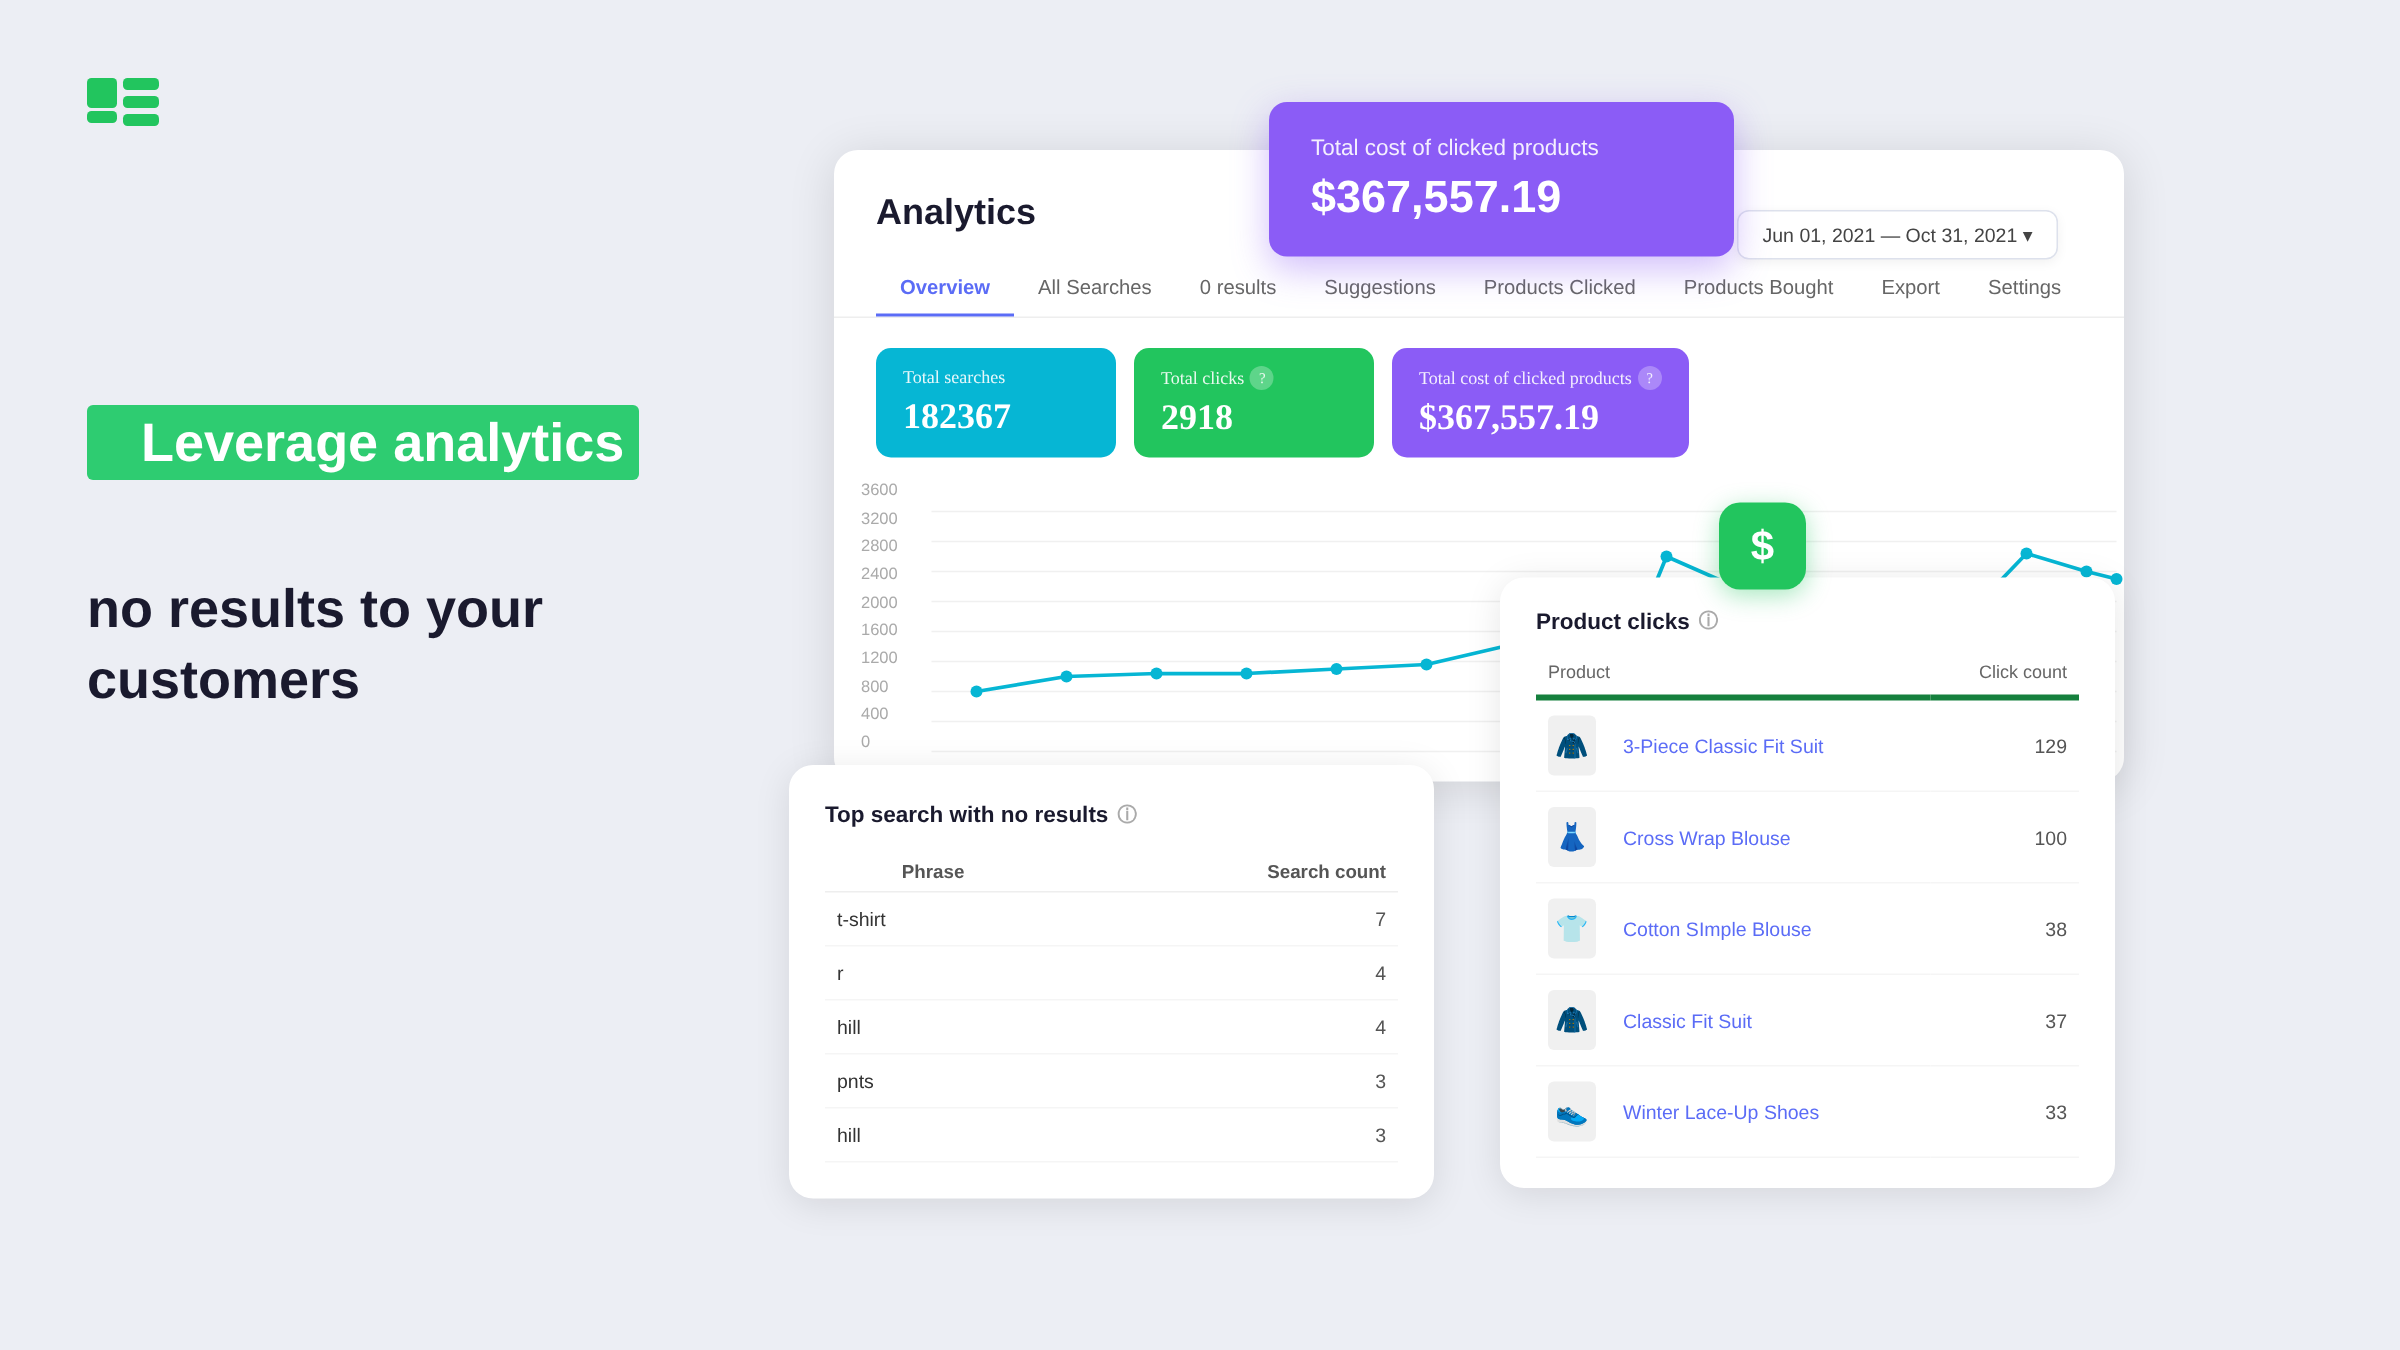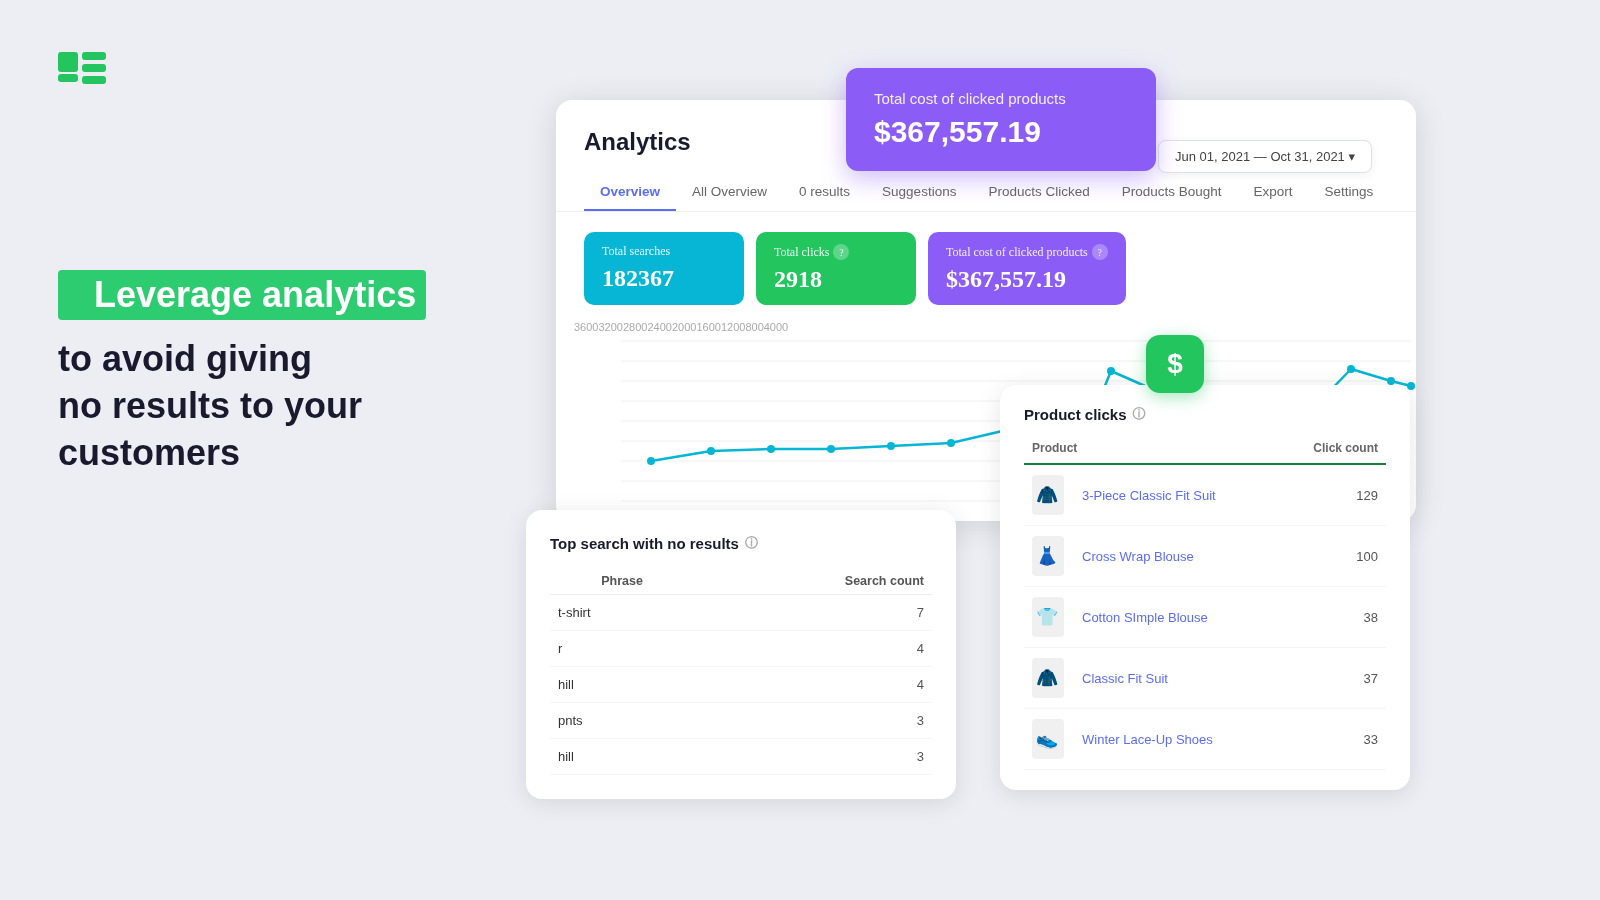--- a/index.html
+++ b/index.html
@@ -172,21 +172,21 @@
     .chart-area {
       padding: 0 18px 20px 18px;
       height: 200px;
       position: relative;
     }
     .chart-y-labels {
       position: absolute;
       left: 18px;
       top: 0;
       display: flex;
-      flex-direction: row;
+      flex-direction: column;
       justify-content: space-between;
       height: 180px;
       font-size: 11px;
       color: #aaa;
     }
     .chart-svg {
       width: 100%;
       height: 185px;
       margin-left: 30px;
     }
@@ -252,25 +252,25 @@
       color: #1a1a2e;
       margin-bottom: 14px;
       display: flex;
       align-items: center;
       gap: 6px;
     }
     .product-clicks-title .info-icon { color: #aaa; font-size: 13px; }
     .products-table { width: 100%; border-collapse: collapse; }
     .products-table th {
       font-size: 12px;
-      font-weight: 700;
+      font-weight: 400;
       color: #666;
       padding: 4px 8px 8px 8px;
       text-align: left;
-      border-bottom: 2px solid #15803d;
+      border-bottom: 4px solid #15803d;
     }
     .products-table th:last-child { text-align: right; }
     .products-table td {
       padding: 10px 8px;
       font-size: 13px;
       border-bottom: 1px solid #f5f5f5;
       vertical-align: middle;
     }
     .products-table td:last-child { text-align: right; color: #555; }
     .product-name-link { color: #5b6cf6; text-decoration: none; font-size: 13px; }
@@ -318,41 +318,41 @@
     <rect x="24" y="12" width="24" height="8" rx="3" fill="#22c55e"></rect>
     <rect x="24" y="24" width="24" height="8" rx="3" fill="#22c55e"></rect>
   </svg>
 </div>
 
 <div class="left-text">
   <div class="highlight-box">
     <span>Leverage analytics</span>
   </div>
   <div class="subtitle">
-    <span>to avoid giving</span><br>
+    <br>
     <span>no results to your</span><br>
     <span>customers</span>
   </div>
 </div>
 
 <div class="cost-card-top">
   <div class="label">Total cost of clicked products</div>
   <div class="value">$367,557.19</div>
 </div>
 
 <div class="date-picker">
   <span>Jun 01, 2021 — Oct 31, 2021 ▾</span>
 </div>
 
 <div class="analytics-panel">
   <div class="analytics-title">Analytics</div>
 
   <div class="nav-tabs">
     <div class="nav-tab active">Overview</div>
-    <div class="nav-tab">All Overview</div>
+    <div class="nav-tab">All Searches</div>
     <div class="nav-tab">0 results</div>
     <div class="nav-tab">Suggestions</div>
     <div class="nav-tab">Products Clicked</div>
     <div class="nav-tab">Products Bought</div>
     <div class="nav-tab">Export</div>
     <div class="nav-tab">Settings</div>
   </div>
 
   <div class="stat-cards">
     <div class="stat-card teal">

